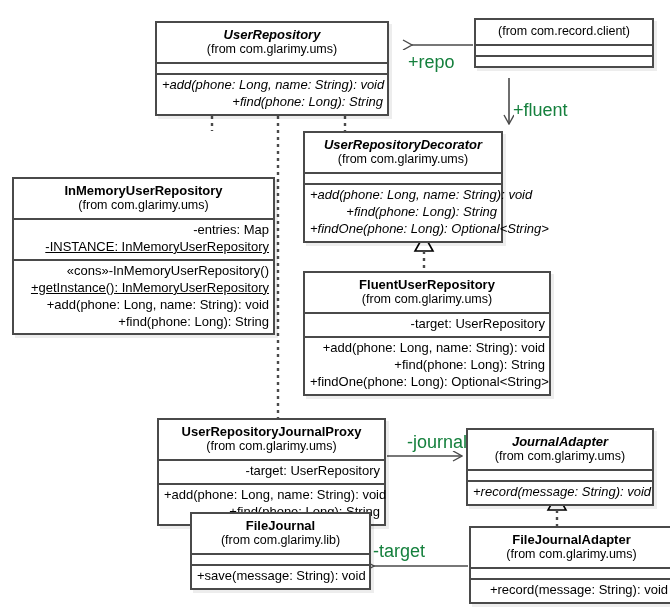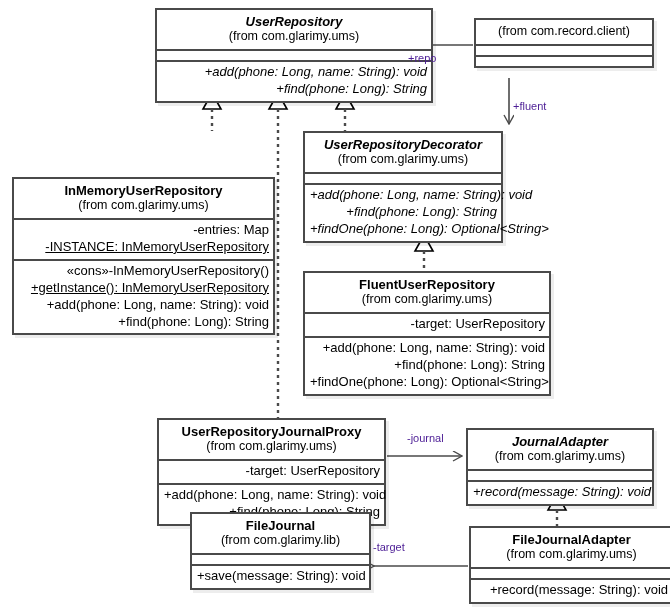--- a/index.html
+++ b/index.html
@@ -69,22 +69,22 @@
     position: absolute;
     left: 0; top: 0;
     width: 670px;
     height: 611px;
     overflow: visible;
     z-index: 2;
     pointer-events: none;
   }
   .edge-label {
     position: absolute;
-    font-size: 11px;
-    color: #4c1d95;
+    font-size: 18px;
+    color: #15803d;
     white-space: nowrap;
     z-index: 8;
   }
 </style>
 </head>
 <body>
 
 <div id="canvas">
 
   <svg class="edge-svg" viewBox="0 0 670 611">
@@ -140,21 +140,21 @@
       <polygon points="557,494 548,510 566,510" fill="#ffffff" stroke="#000000" stroke-width="1.6"></polygon>
       <line x1="557" y1="510" x2="557" y2="526" stroke="#4a4a4a" stroke-width="2.4" stroke-dasharray="3,4"></line>
     </g>
   </svg>
 
   <div class="edge-label" style="left:408px; top:52px;">+repo</div>
   <div class="edge-label" style="left:513px; top:100px;">+fluent</div>
   <div class="edge-label" style="left:407px; top:432px;">-journal</div>
   <div class="edge-label" style="left:373px; top:541px;">-target</div>
 
-  <div class="uml-class" style="left:155px; top:8px; width:278px;">
+  <div class="uml-class" style="left:155px; top:21px; width:234px;">
     <div class="cls-header">
       <div class="cls-name abstract">UserRepository</div>
       <div class="cls-pkg">(from com.glarimy.ums)</div>
     </div>
     <div class="compartment empty"></div>
     <div class="compartment">
       <div class="member italic">+add(phone: Long, name: String): void</div>
       <div class="member italic">+find(phone: Long): String</div>
     </div>
   </div>

